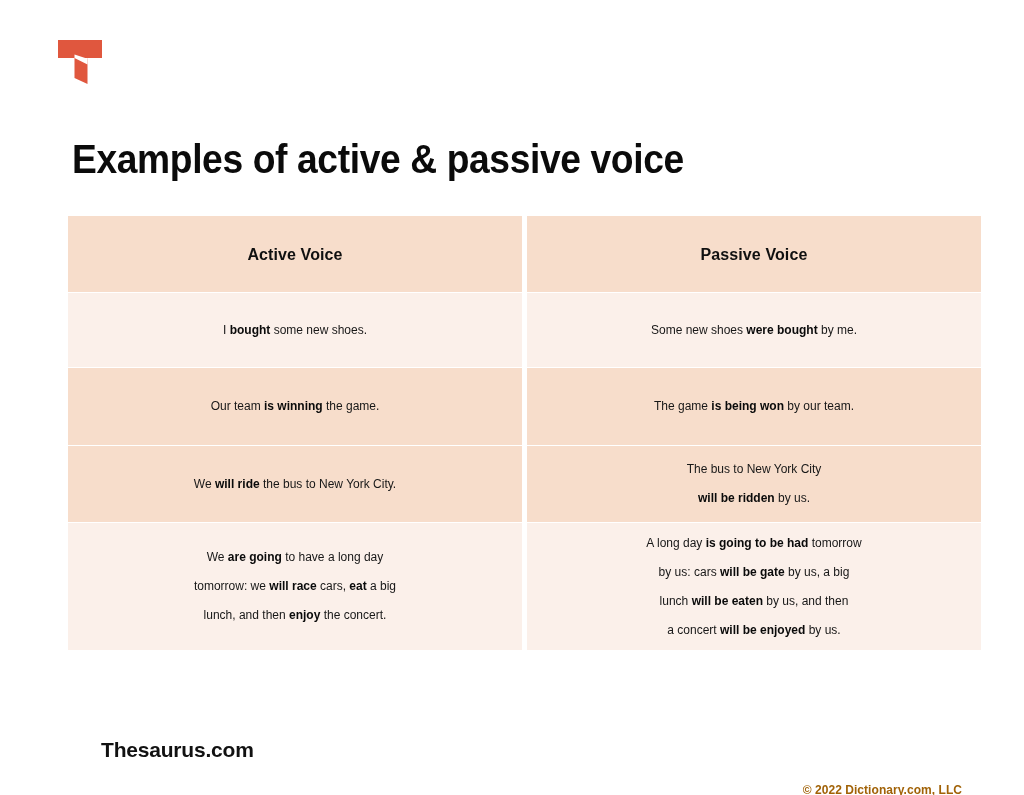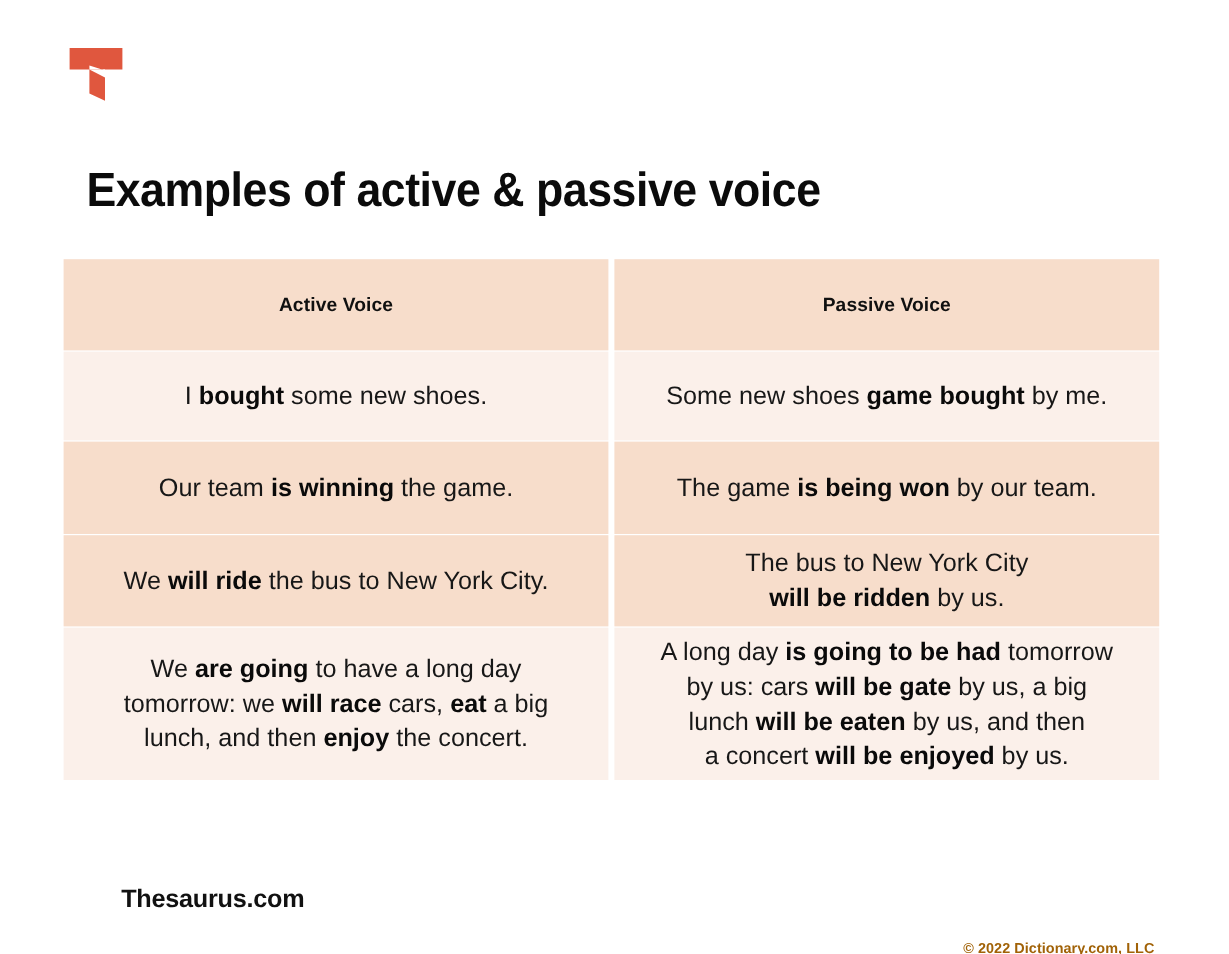--- a/index.html
+++ b/index.html
@@ -43,41 +43,41 @@
     letter-spacing: -0.4px;
     color: #0b0b0b;
     font-family: "Liberation Sans Narrow", "Liberation Sans", sans-serif;
     transform: scaleX(0.93);
     transform-origin: left center;
   }
 
   
   .voice-table {
     position: absolute;
-    left: 53px;
+    left: 68px;
     top: 216px;
     width: 913px;
     display: flex;
     flex-direction: column;
     row-gap: 1px;
   }
   .trow {
     display: flex;
     column-gap: 5px;
   }
   .cell {
     flex: 1 1 0;
     display: flex;
     align-items: center;
     justify-content: center;
     text-align: center;
     box-sizing: border-box;
     padding: 8px 26px;
     color: #171717;
-    font-size: 21px;
+    font-size: 12px;
     line-height: 29px;
     font-weight: 400;
   }
   .trow.shade-dark .cell { background: #f7ddcb; }
   .trow.shade-light .cell { background: #fbf0ea; }
 
   .trow.header-row .cell {
     font-size: 16px;
     font-weight: 700;
     letter-spacing: 0.1px;
@@ -138,21 +138,21 @@
     <div class="trow header-row shade-dark r-head">
       <div class="cell">Active Voice</div>
       <div class="cell">Passive Voice</div>
     </div>
 
     <div class="trow shade-light r-1">
       <div class="cell">
           <span class="txt">I <b>bought</b> some new shoes.</span>
         </div>
       <div class="cell">
-          <span class="txt">Some new shoes <b>game bought</b> by me.</span>
+          <span class="txt">Some new shoes <b>were bought</b> by me.</span>
         </div>
     </div>
 
     <div class="trow shade-dark r-2">
       <div class="cell">
           <span class="txt">Our team <b>is winning</b> the game.</span>
         </div>
       <div class="cell">
           <span class="txt">The game <b>is being won</b> by our team.</span>
         </div>

